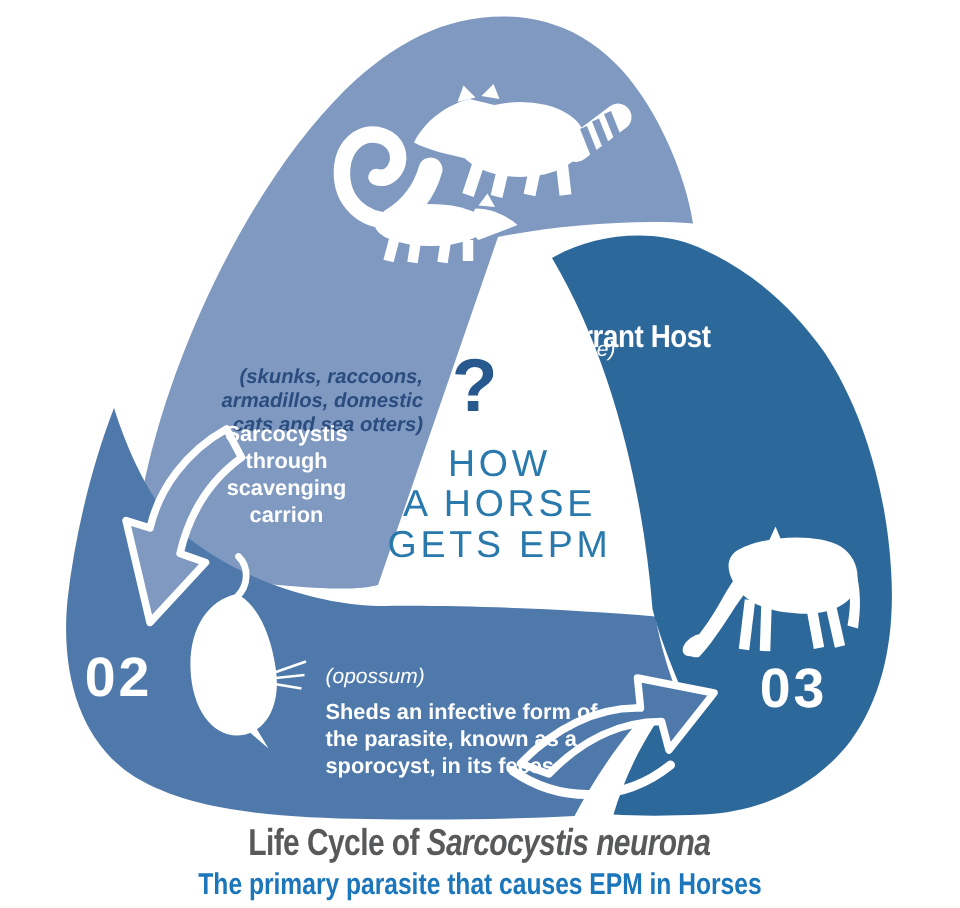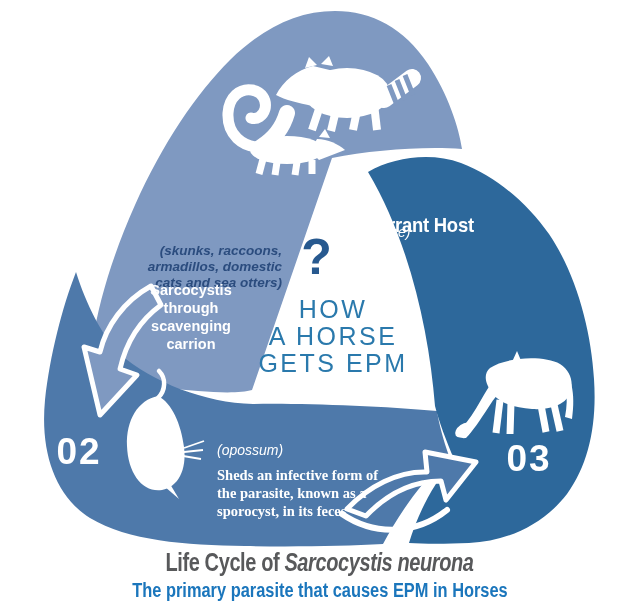--- a/index.html
+++ b/index.html
@@ -16,21 +16,21 @@
   .body-b{font-weight:bold;font-size:14.5px;color:#fff;line-height:1.25;}
   #h1-title{left:100px;top:184px;width:192px;text-align:right;}
   #h1-sub{left:112px;top:243px;width:170px;text-align:right;font-style:italic;
           font-size:13.5px;color:#2B4C7E;line-height:1.18;font-weight:bold;}
   #h1-desc{left:127px;top:281px;width:128px;text-align:center;}
   #h3-title{left:354px;top:192px;width:220px;}
   #h3-sub{left:366px;top:224px;}
   #h3-desc{left:368px;top:246px;width:200px;text-align:center;}
   #h2-title{left:216px;top:411px;width:220px;}
   #h2-sub{left:217px;top:442px;}
-  #h2-desc{left:217px;top:466px;width:215px;text-align:left;font-family:Liberation Serif, serif;}
+  #h2-desc{left:217px;top:466px;width:215px;text-align:left;}
   #q-mark{left:294px;top:228px;width:45px;text-align:center;font-size:50px;
           font-weight:bold;color:#27598F;}
   #how-tagline{left:248px;top:296px;width:170px;text-align:center;font-size:25px;
           color:#2A79AC;letter-spacing:2.5px;line-height:1.08;}
   #num-01{left:277px;top:20px;width:70px;}
   #num-02{left:44px;top:431px;width:70px;}
   #num-03{left:494px;top:438px;width:70px;}
   #caption{position:absolute;left:0;top:548px;width:640px;text-align:center;}
   #caption-title{font-size:25px;font-weight:bold;color:#58595B;letter-spacing:-0.5px;}
   #caption-title .squeeze2{display:inline-block;transform:scaleX(0.80);}

